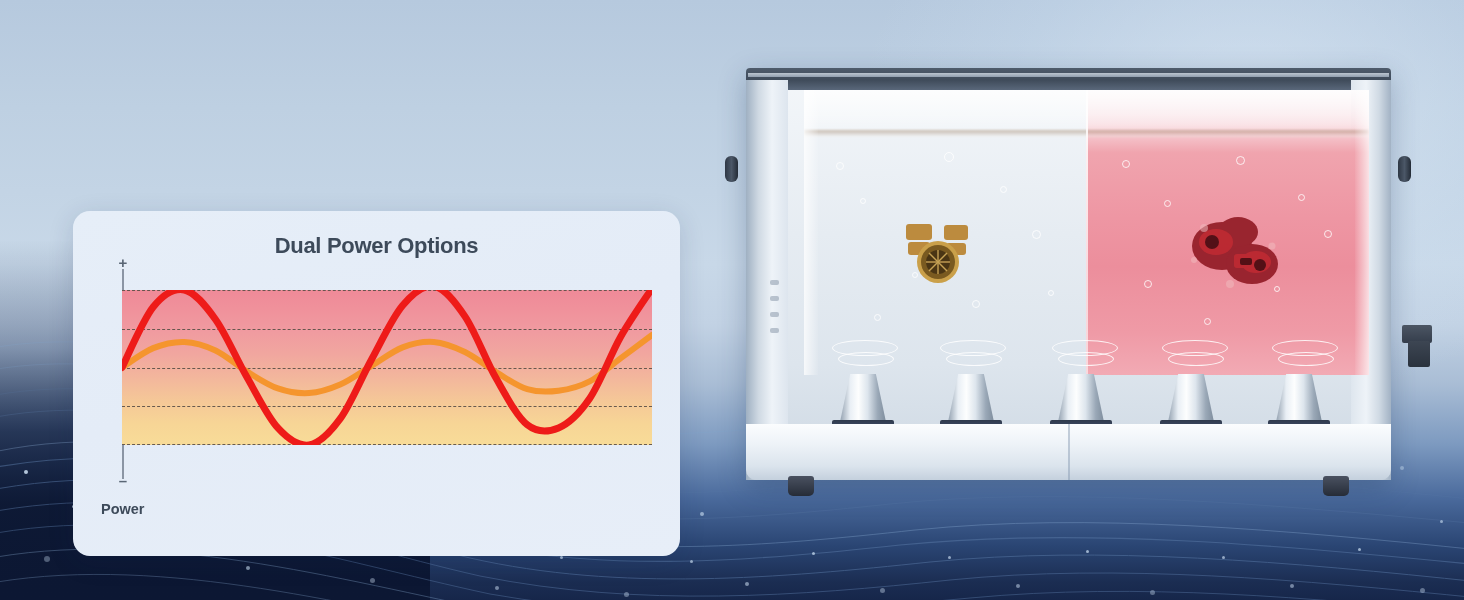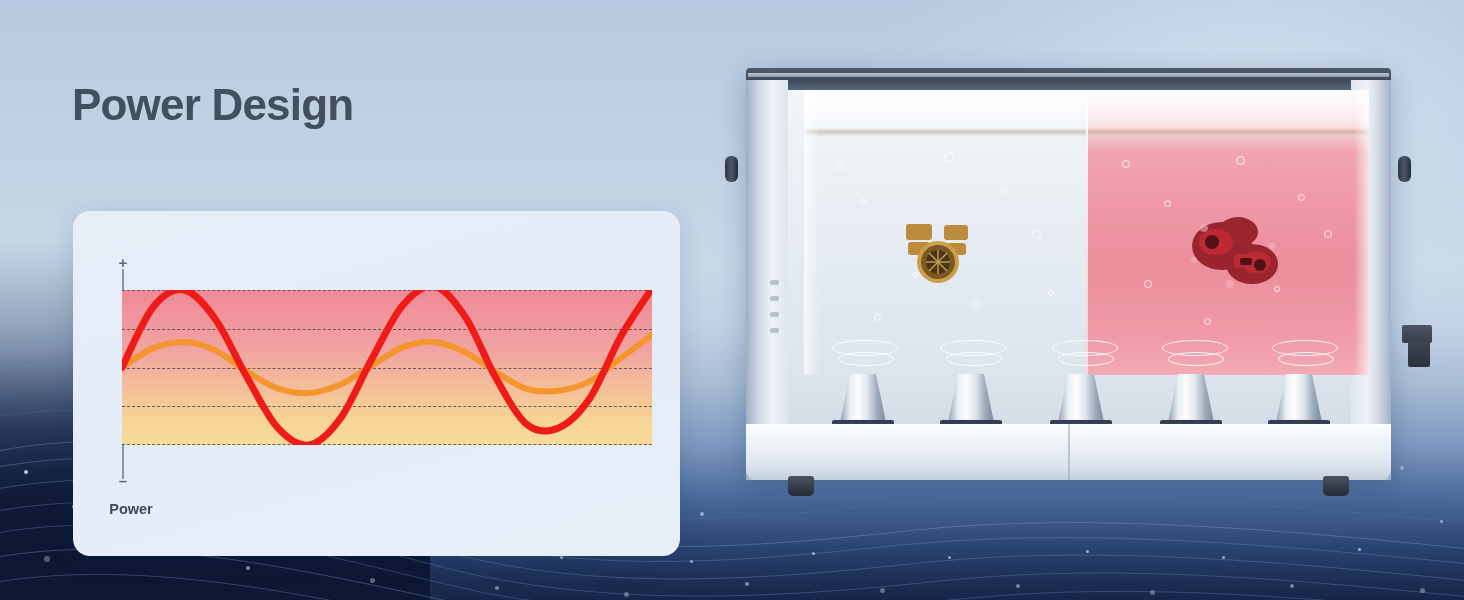--- a/index.html
+++ b/index.html
@@ -73,21 +73,21 @@
     position:absolute; left:49px; top:58px; width:1.5px; height:210px;
     background:#8b95a4;
   }
   .axis-sign {
     position:absolute; font-size:15px; color:#5a6675; font-weight:600;
     line-height:1; text-align:center; width:14px;
   }
   #sign-plus { left:43px; top:44px; }
   #sign-minus { left:43px; top:262px; }
   #axis-label {
-    position:absolute; left:28px; top:290px; width:60px; text-align:center;
+    position:absolute; left:28px; top:290px; width:60px; 
     font-size:14.5px; font-weight:bold; color:#3d4a5a;
   }
 
   #plot {
     position:absolute; left:49px; top:79px; width:530px; height:155px;
   }
   #plot-fill {
     position:absolute; inset:0;
     background:linear-gradient(180deg,
       #ef8a98 0%, #f0919b 12%, #f09aa0 26%,
@@ -280,25 +280,25 @@
     <div class="dot" style="left:1150px;top:590px; width:5px;  height:5px;  opacity:.38"></div>
     <div class="dot" style="left:1222px;top:556px; width:3px;  height:3px;  opacity:.65"></div>
     <div class="dot" style="left:1290px;top:584px; width:4px;  height:4px;  opacity:.5"></div>
     <div class="dot" style="left:1358px;top:548px; width:3px;  height:3px;  opacity:.7"></div>
     <div class="dot" style="left:1420px;top:588px; width:5px;  height:5px;  opacity:.4"></div>
     <div class="dot" style="left:1440px;top:520px; width:3px;  height:3px;  opacity:.6"></div>
     <div class="dot" style="left:1400px;top:466px; width:4px;  height:4px;  opacity:.45"></div>
   </div>
 
   <h1 id="headline">
-    <span class="l2">Power Design</span>
   </h1>
 
   <div id="card">
 
+    <div id="card-title">Dual Power Options</div>
 
     <div id="plot-wrap">
       <div id="axis-v"></div>
       <div class="axis-sign" id="sign-plus">+</div>
       <div class="axis-sign" id="sign-minus">–</div>
       <div id="axis-label">Power</div>
 
       <div id="plot">
         <div id="plot-fill"></div>
 

